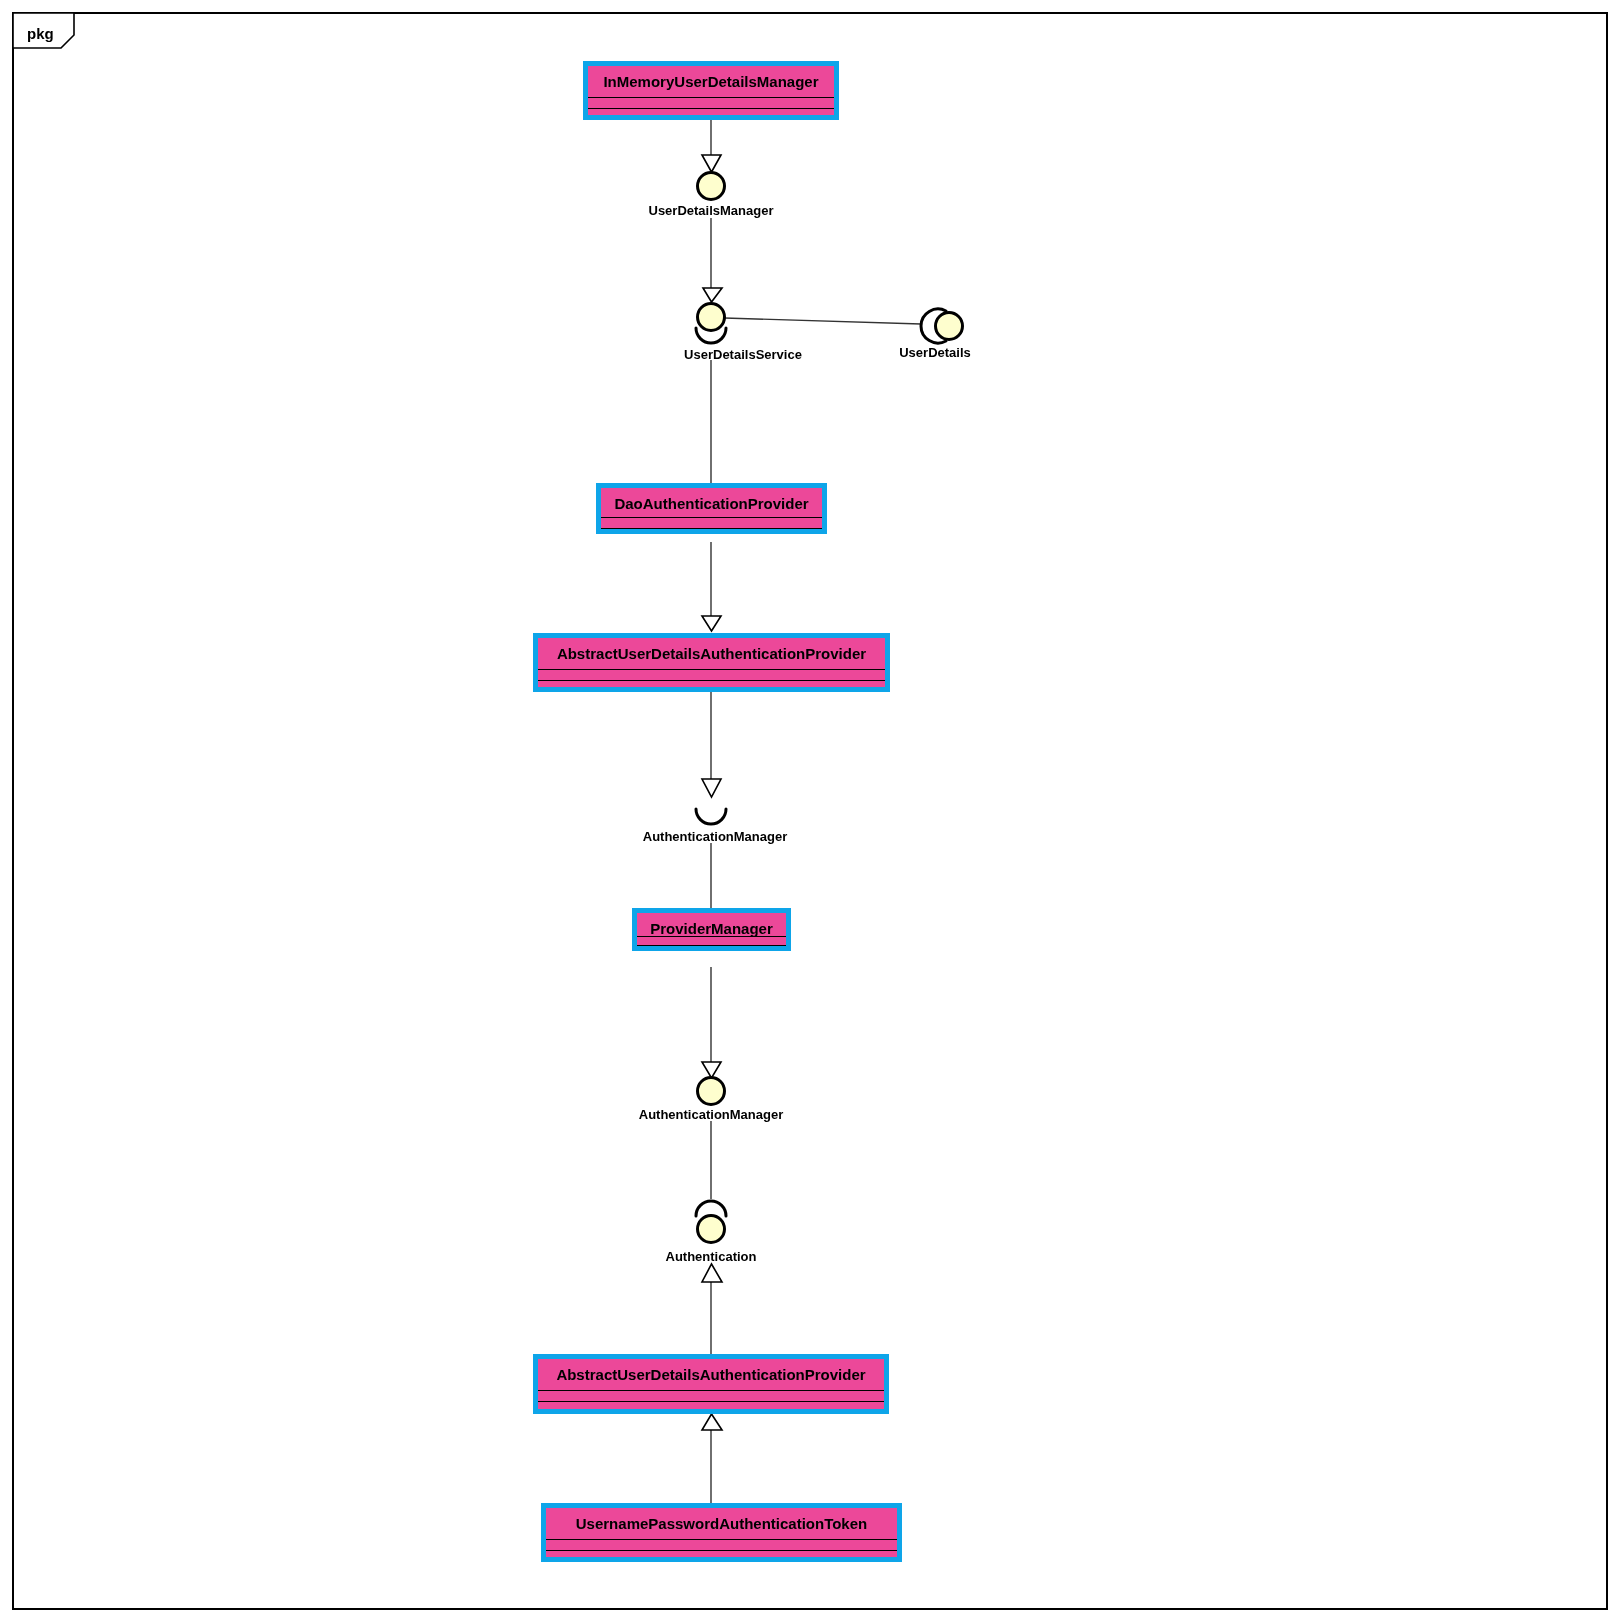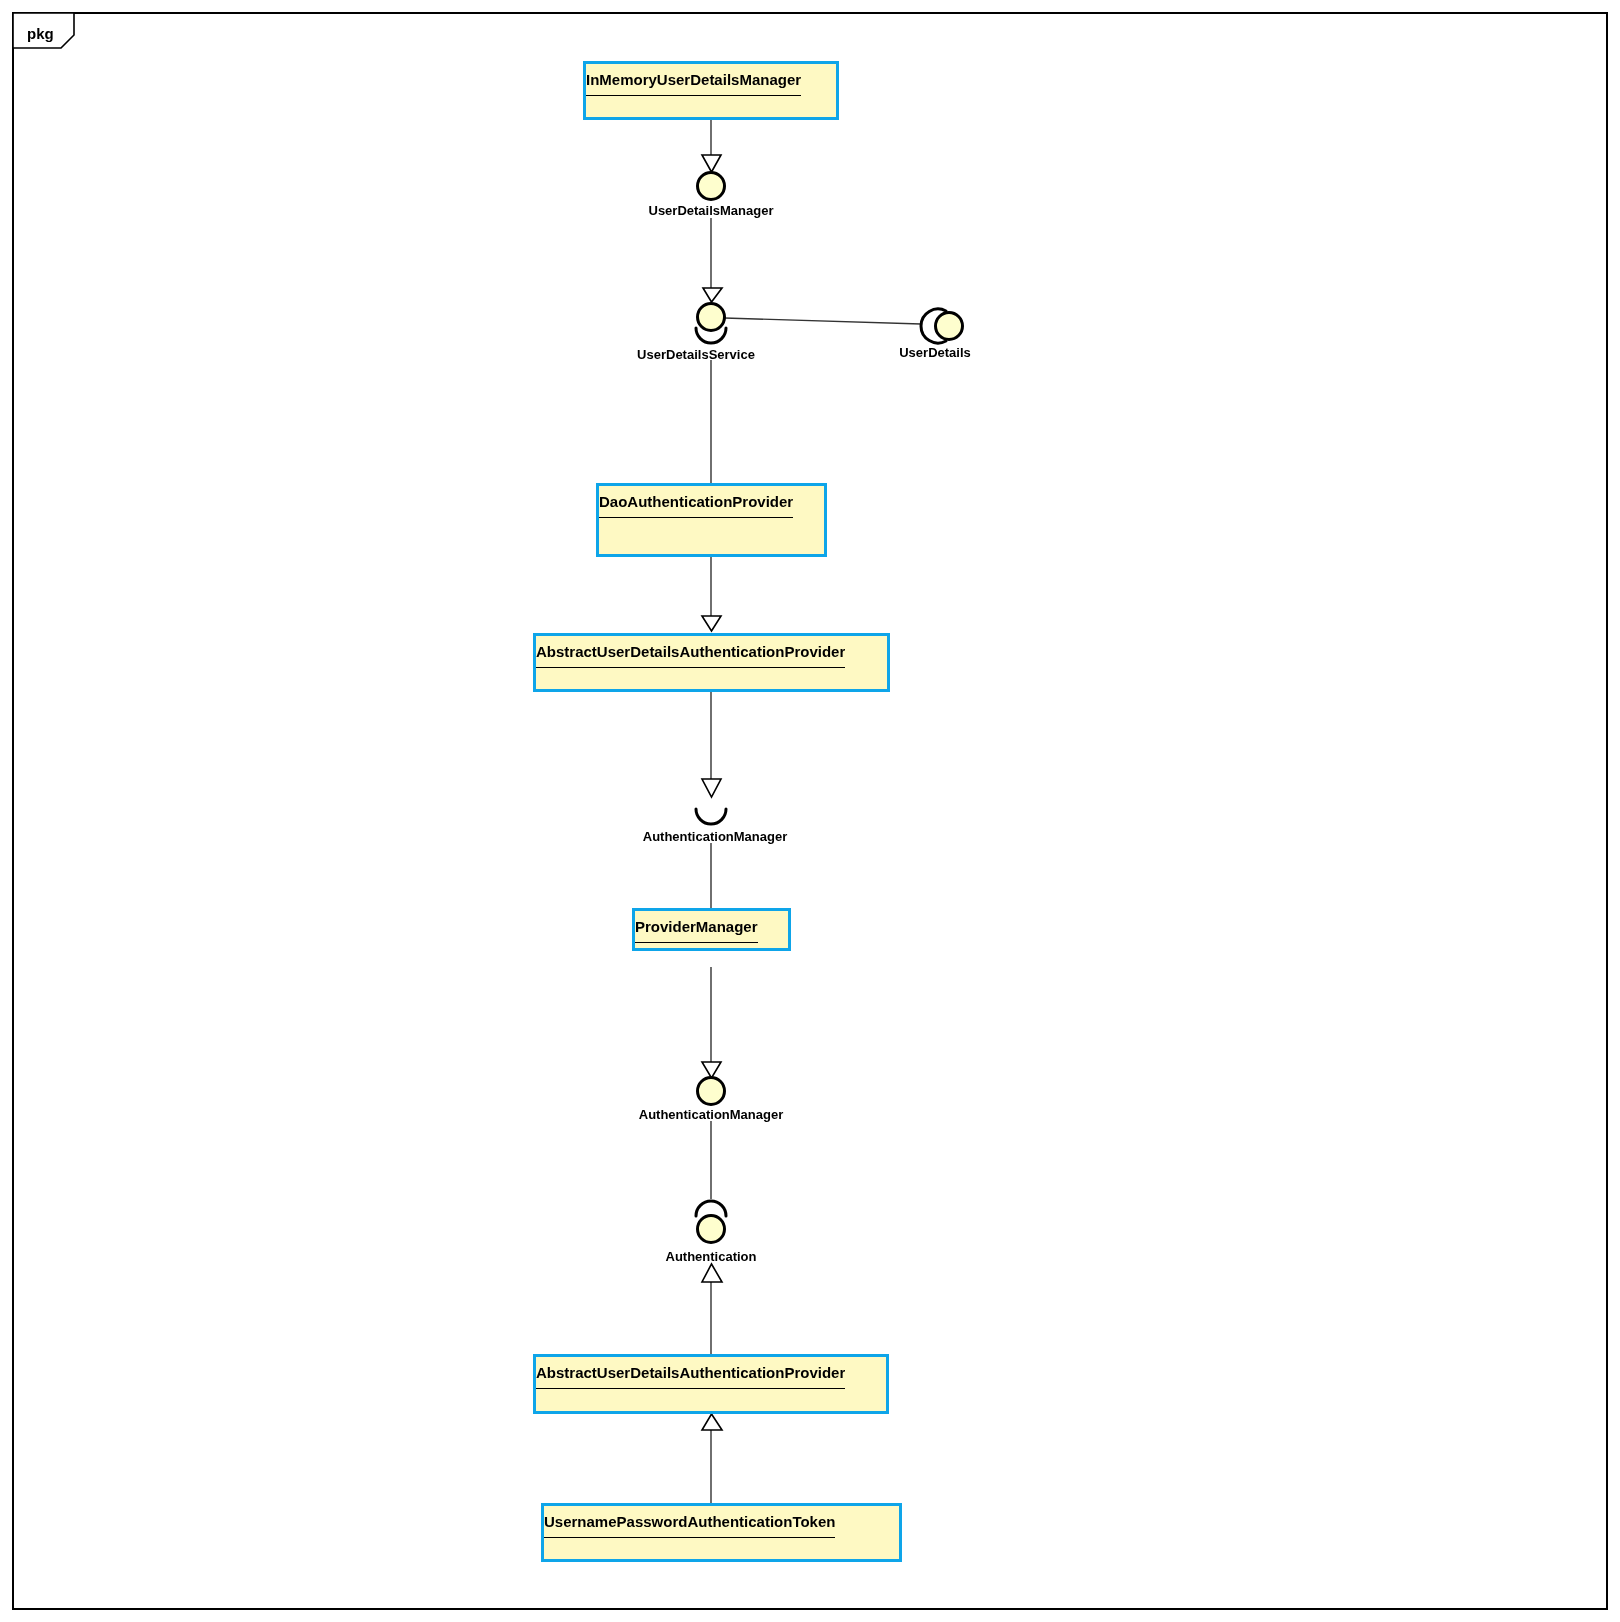--- a/index.html
+++ b/index.html
@@ -7,24 +7,24 @@
     position:relative;
     width:1620px;height:1622px;
     background:#ffffff;
     font-family:"Liberation Sans", sans-serif;
     overflow:hidden;
   }
   #shape-layer{position:absolute;left:0;top:0;}
   .uml-class{
     position:absolute;
     box-sizing:border-box;
-    background:#fef9c3;
-    border:3px solid #0ea5e9;
+    background:#ec4899;
+    border:5px solid #0ea5e9;
     display:flex;
-    flex-direction:row;
+    flex-direction:column;
     z-index:2;
   }
   .uml-class-title{
     height:31px;
     line-height:31px;
     text-align:center;
     font-weight:bold;
     font-size:15px;
     color:#000;
     border-bottom:1px solid #000;
@@ -103,21 +103,21 @@
   </svg>
 
   <div class="frame-tab-text">pkg</div>
 
   <div class="uml-class" style="left:583px;top:61px;width:256px;height:59px">
     <div class="uml-class-title">InMemoryUserDetailsManager</div>
     <div class="uml-compartment"></div>
     <div class="uml-compartment last"></div>
   </div>
 
-  <div class="uml-class" style="left:596px;top:483px;width:231px;height:74px">
+  <div class="uml-class" style="left:596px;top:483px;width:231px;height:51px">
     <div class="uml-class-title">DaoAuthenticationProvider</div>
     <div class="uml-compartment"></div>
     <div class="uml-compartment last"></div>
   </div>
 
   <div class="uml-class" style="left:533px;top:633px;width:357px;height:59px">
     <div class="uml-class-title">AbstractUserDetailsAuthenticationProvider</div>
     <div class="uml-compartment"></div>
     <div class="uml-compartment last"></div>
   </div>
@@ -134,19 +134,19 @@
     <div class="uml-compartment last"></div>
   </div>
 
   <div class="uml-class" style="left:541px;top:1503px;width:361px;height:59px">
     <div class="uml-class-title">UsernamePasswordAuthenticationToken</div>
     <div class="uml-compartment"></div>
     <div class="uml-compartment last"></div>
   </div>
 
   <div class="iface-label" style="left:711px;top:203px">UserDetailsManager</div>
-  <div class="iface-label" style="left:696px;top:347px">UserDetailsService</div>
+  <div class="iface-label" style="left:743px;top:347px">UserDetailsService</div>
   <div class="iface-label" style="left:935px;top:345px">UserDetails</div>
   <div class="iface-label" style="left:715px;top:829px">AuthenticationManager</div>
   <div class="iface-label" style="left:711px;top:1107px">AuthenticationManager</div>
   <div class="iface-label" style="left:711px;top:1249px">Authentication</div>
 
 </div>
 
 </body></html>

